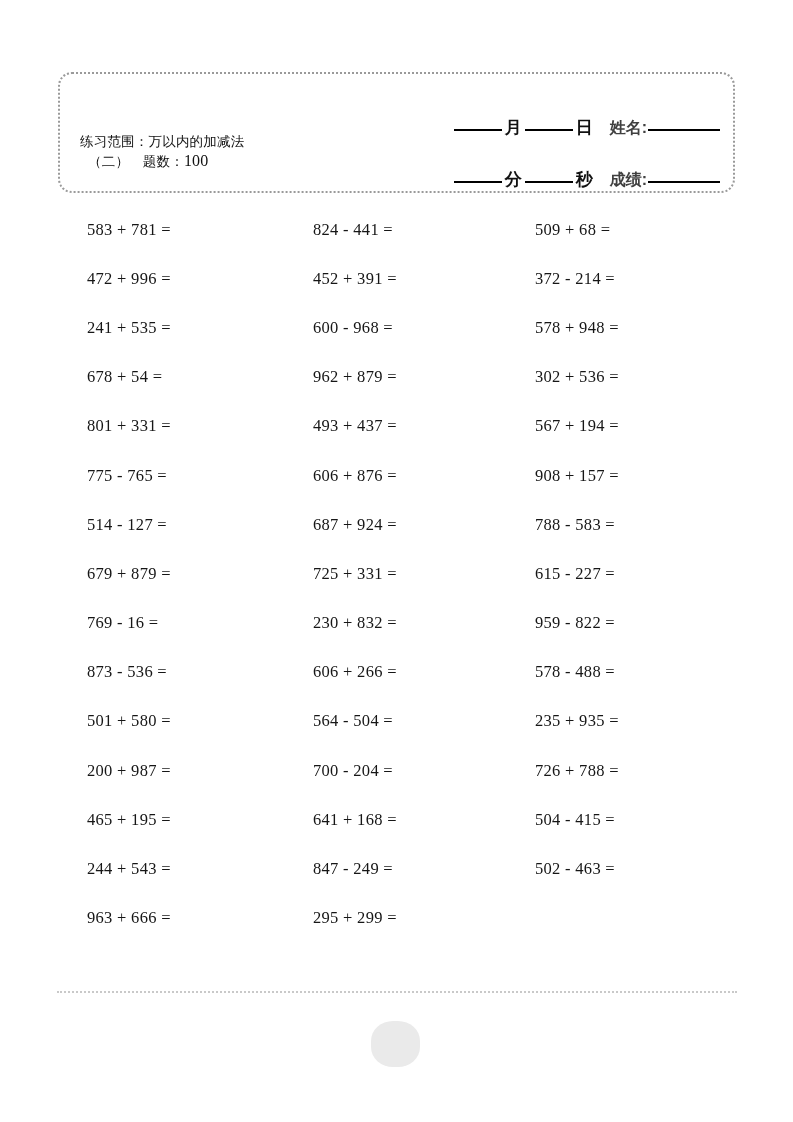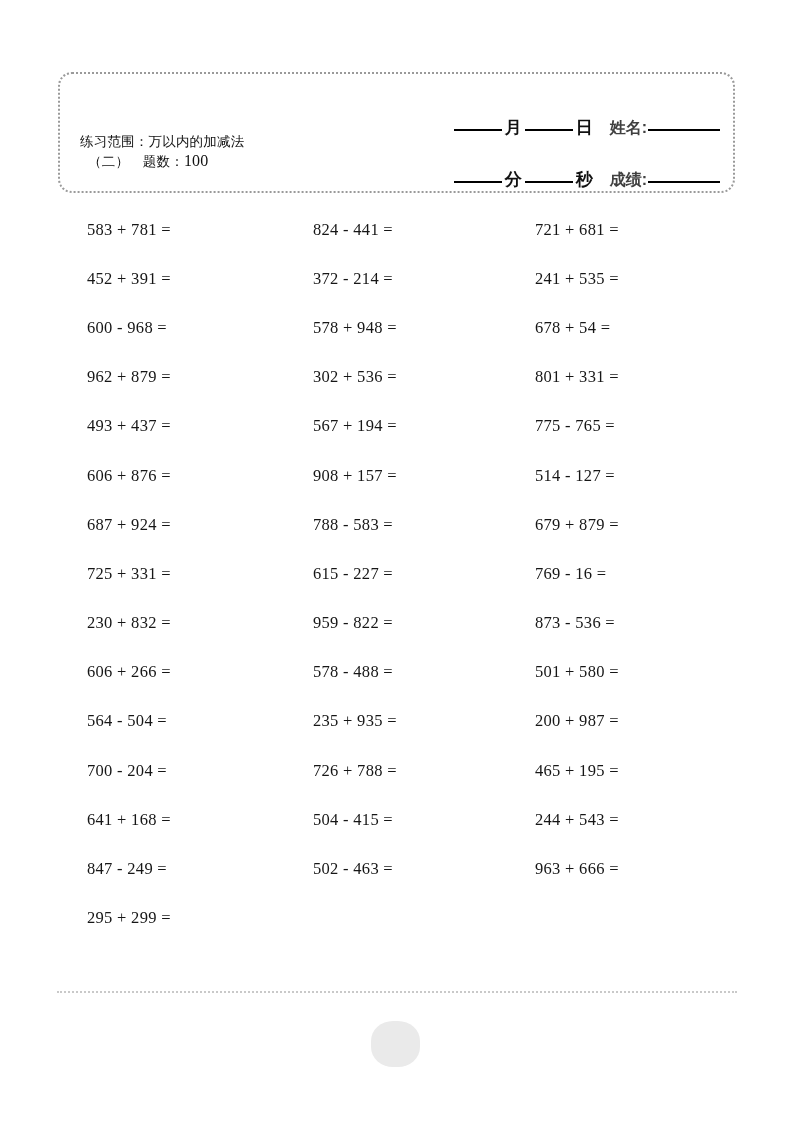--- a/index.html
+++ b/index.html
@@ -171,21 +171,22 @@
         <span class="cjk-label">成绩:</span>
         <span class="rule rule-lg"></span>
       </div>
 
     </div>
   </div>
 
   <div class="problems">
       <div class="problem col1">583 + 781 =</div>
       <div class="problem col2">824 - 441 =</div>
-      <div class="problem col2">721 + 681 =</div>
+      <div class="problem col3">509 + 68 =</div>
+      <div class="problem col2">472 + 996 =</div>
       <div class="problem col3">452 + 391 =</div>
       <div class="problem col1">372 - 214 =</div>
       <div class="problem col2">241 + 535 =</div>
       <div class="problem col3">600 - 968 =</div>
       <div class="problem col1">578 + 948 =</div>
       <div class="problem col2">678 + 54 =</div>
       <div class="problem col3">962 + 879 =</div>
       <div class="problem col1">302 + 536 =</div>
       <div class="problem col2">801 + 331 =</div>
       <div class="problem col3">493 + 437 =</div>

